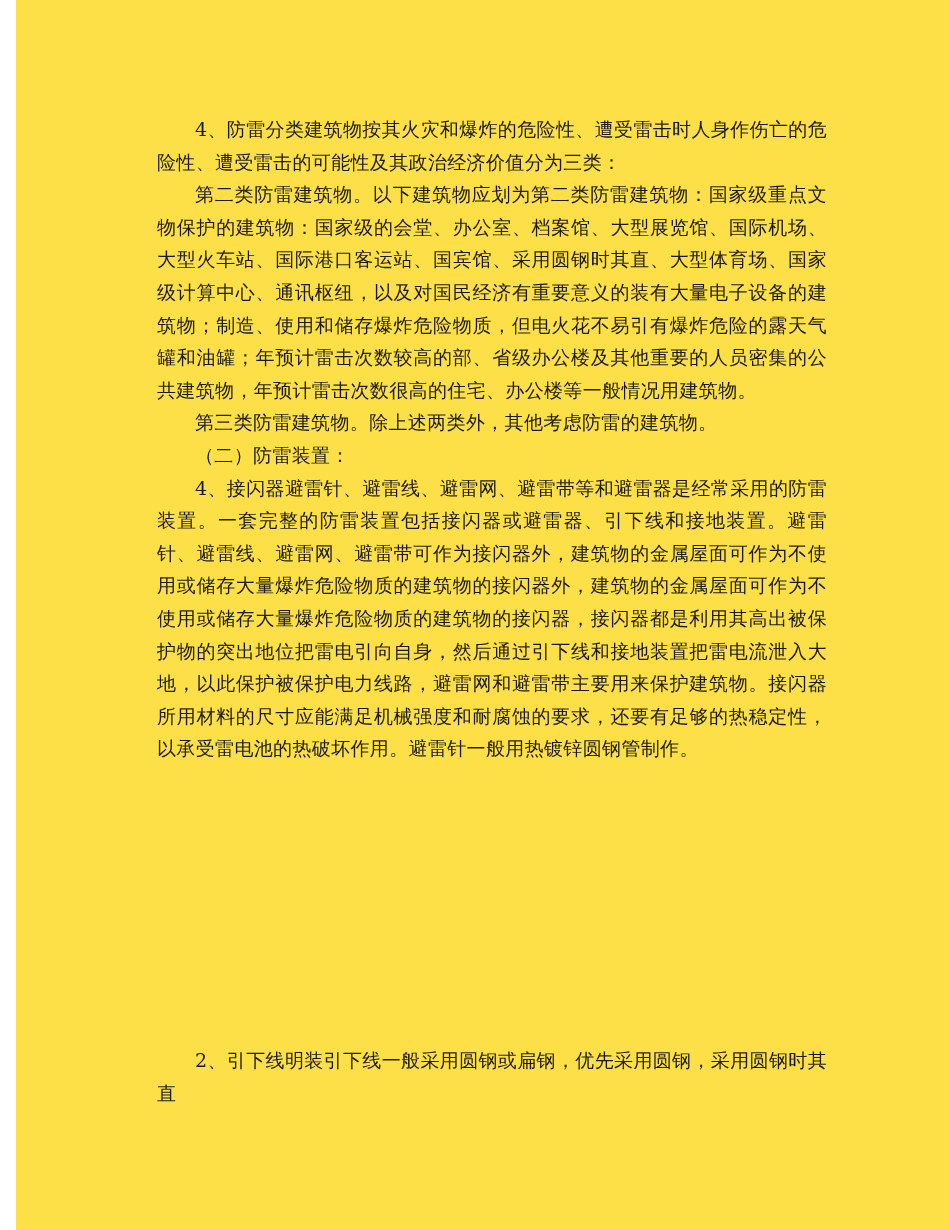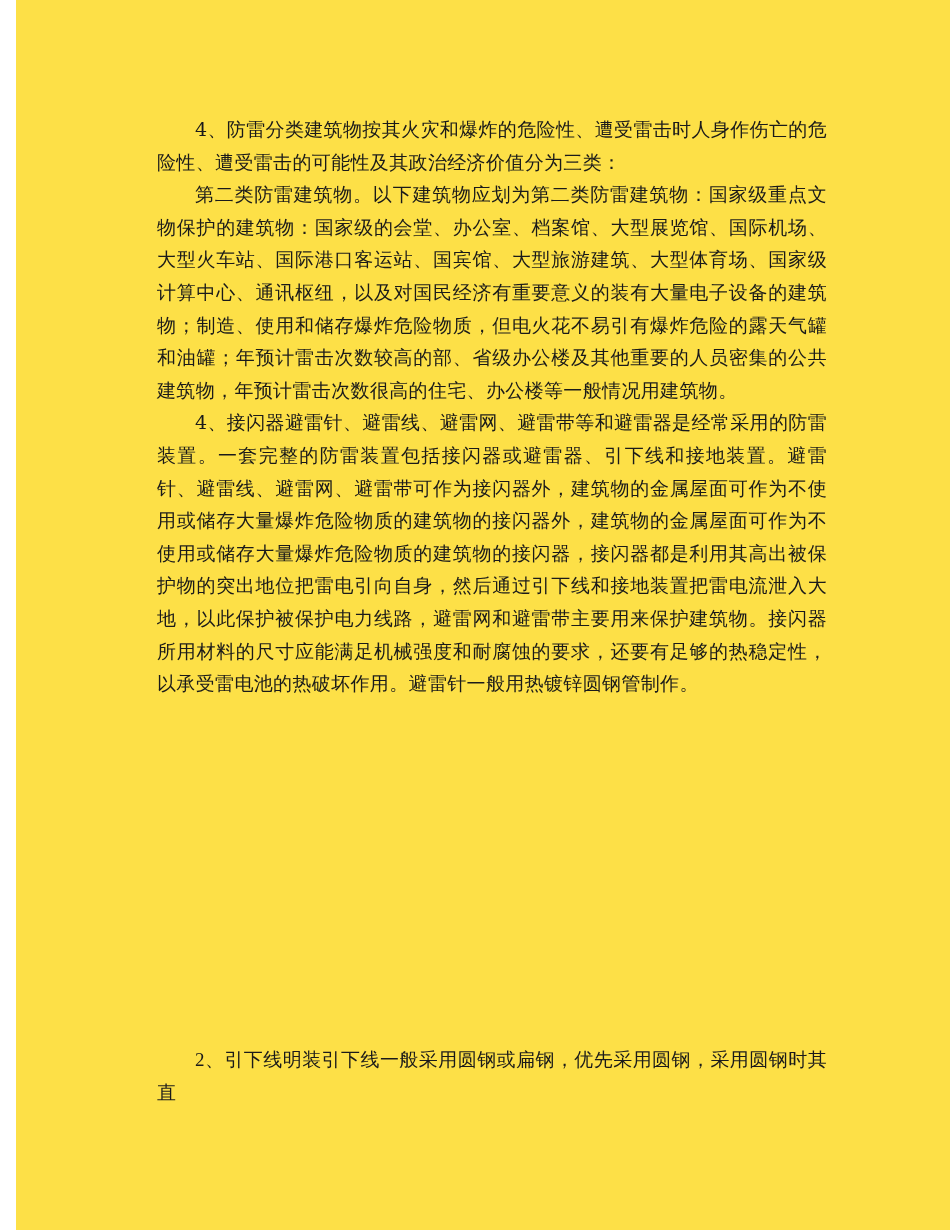--- a/index.html
+++ b/index.html
@@ -16,19 +16,21 @@
     margin: 0; text-indent: 38px; text-align: justify; text-justify: inter-character;
     letter-spacing: 0.35px;
   }
 </style>
 </head>
 <body>
 
 <div class="page">
   <div class="text-block" style="top:113px;">
     <p class="para">4、防雷分类建筑物按其火灾和爆炸的危险性、遭受雷击时人身作伤亡的危险性、遭受雷击的可能性及其政治经济价值分为三类：</p>
-    <p class="para">第二类防雷建筑物。以下建筑物应划为第二类防雷建筑物：国家级重点文物保护的建筑物：国家级的会堂、办公室、档案馆、大型展览馆、国际机场、大型火车站、国际港口客运站、国宾馆、大型旅游建筑、大型体育场、国家级计算中心、通讯枢纽，以及对国民经济有重要意义的装有大量电子设备的建筑物；制造、使用和储存爆炸危险物质，但电火花不易引有爆炸危险的露天气罐和油罐；年预计雷击次数较高的部、省级办公楼及其他重要的人员密集的公共建筑物，年预计雷击次数很高的住宅、办公楼等一般情况用建筑物。</p>
+    <p class="para">第二类防雷建筑物。以下建筑物应划为第二类防雷建筑物：国家级重点文物保护的建筑物：国家级的会堂、办公室、档案馆、大型展览馆、国际机场、大型火车站、国际港口客运站、国宾馆、采用圆钢时其直、大型体育场、国家级计算中心、通讯枢纽，以及对国民经济有重要意义的装有大量电子设备的建筑物；制造、使用和储存爆炸危险物质，但电火花不易引有爆炸危险的露天气罐和油罐；年预计雷击次数较高的部、省级办公楼及其他重要的人员密集的公共建筑物，年预计雷击次数很高的住宅、办公楼等一般情况用建筑物。</p>
+    <p class="para">第三类防雷建筑物。除上述两类外，其他考虑防雷的建筑物。</p>
+    <p class="para">（二）防雷装置：</p>
     <p class="para">4、接闪器避雷针、避雷线、避雷网、避雷带等和避雷器是经常采用的防雷装置。一套完整的防雷装置包括接闪器或避雷器、引下线和接地装置。避雷针、避雷线、避雷网、避雷带可作为接闪器外，建筑物的金属屋面可作为不使用或储存大量爆炸危险物质的建筑物的接闪器外，建筑物的金属屋面可作为不使用或储存大量爆炸危险物质的建筑物的接闪器，接闪器都是利用其高出被保护物的突出地位把雷电引向自身，然后通过引下线和接地装置把雷电流泄入大地，以此保护被保护电力线路，避雷网和避雷带主要用来保护建筑物。接闪器所用材料的尺寸应能满足机械强度和耐腐蚀的要求，还要有足够的热稳定性，以承受雷电池的热破坏作用。避雷针一般用热镀锌圆钢管制作。</p>
   </div>
-  <div class="text-block" style="top:1044px;font-family:Liberation Serif, serif;">
+  <div class="text-block" style="top:1044px;">
     <p class="para">2、引下线明装引下线一般采用圆钢或扁钢，优先采用圆钢，采用圆钢时其直</p>
   </div>
 </div>
 
 </body></html>

